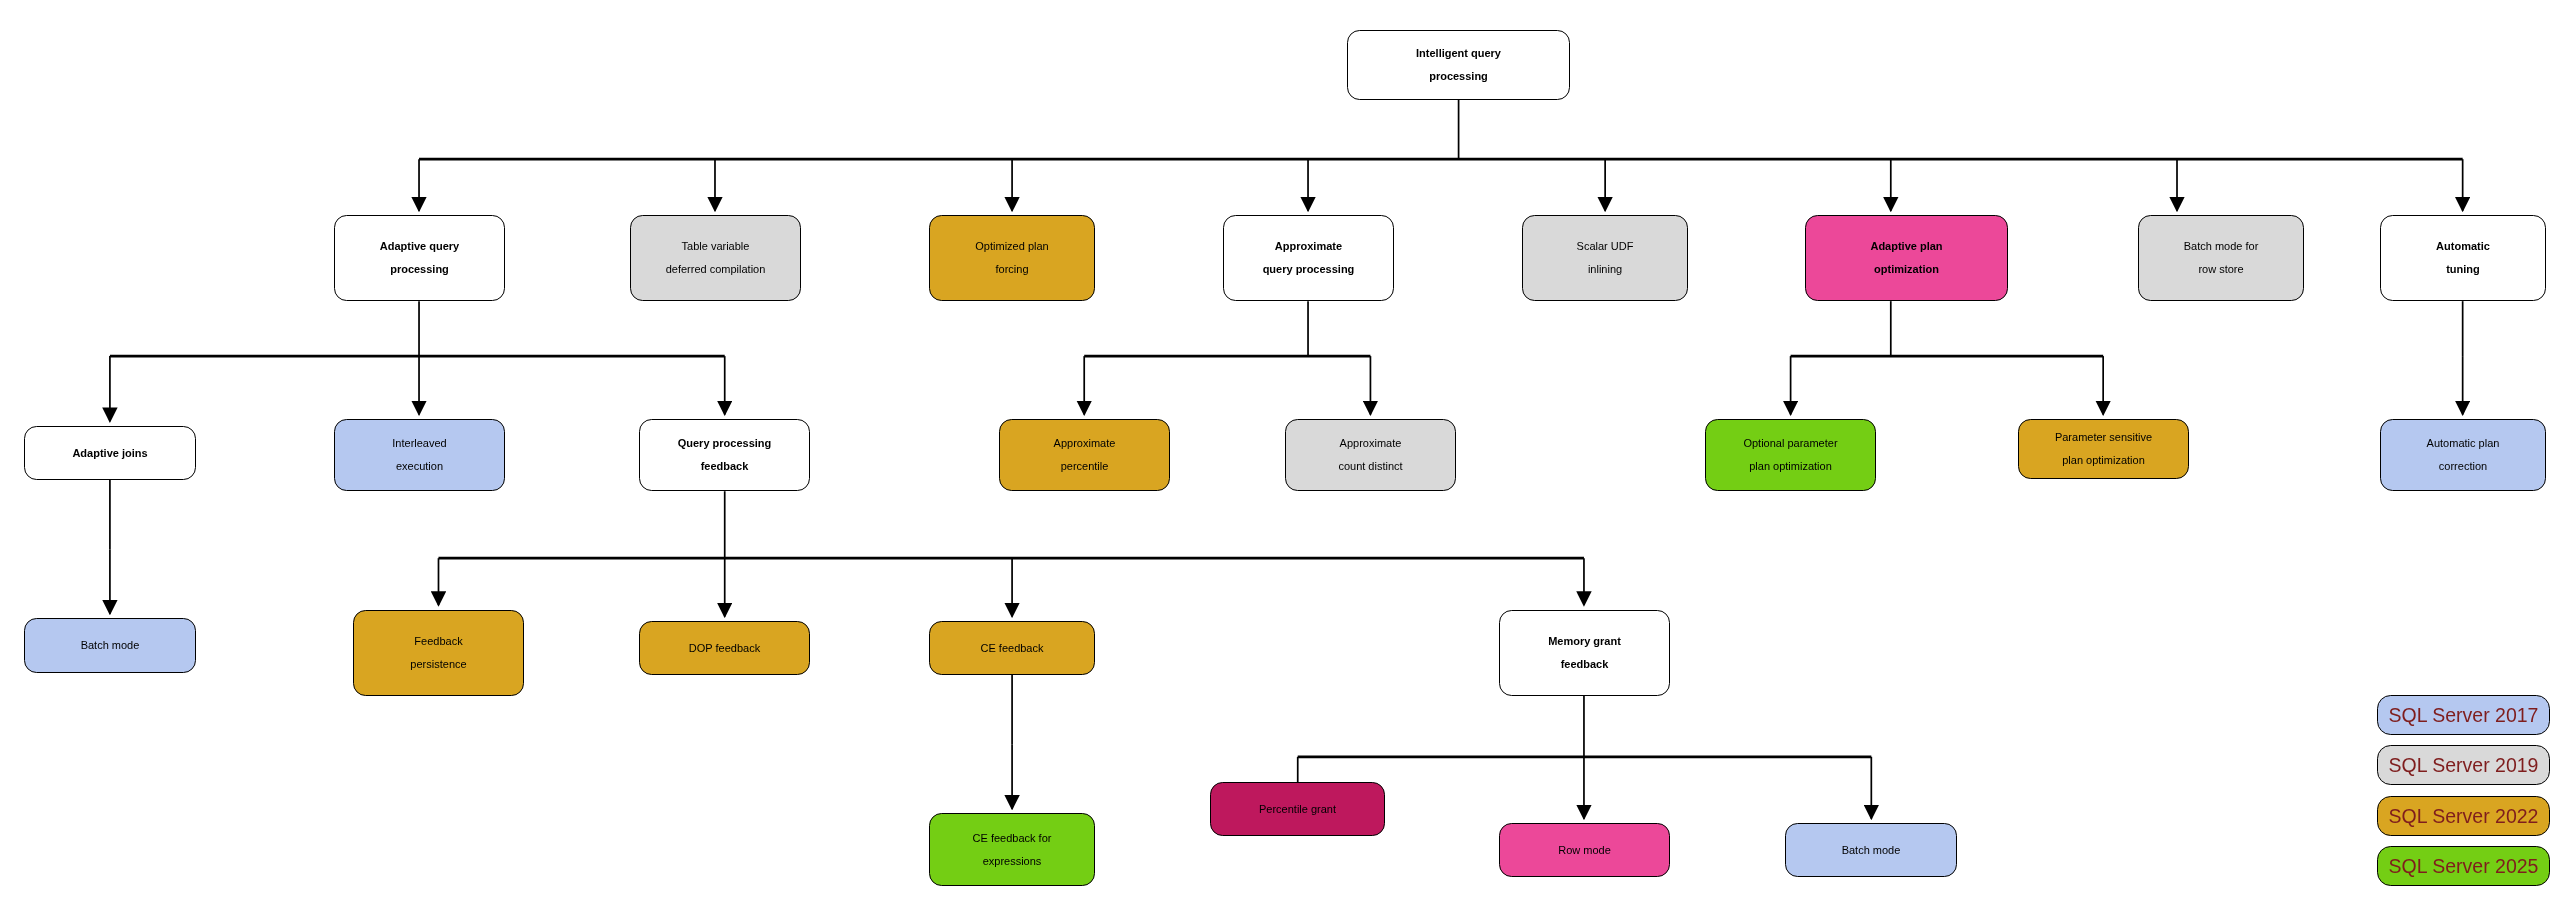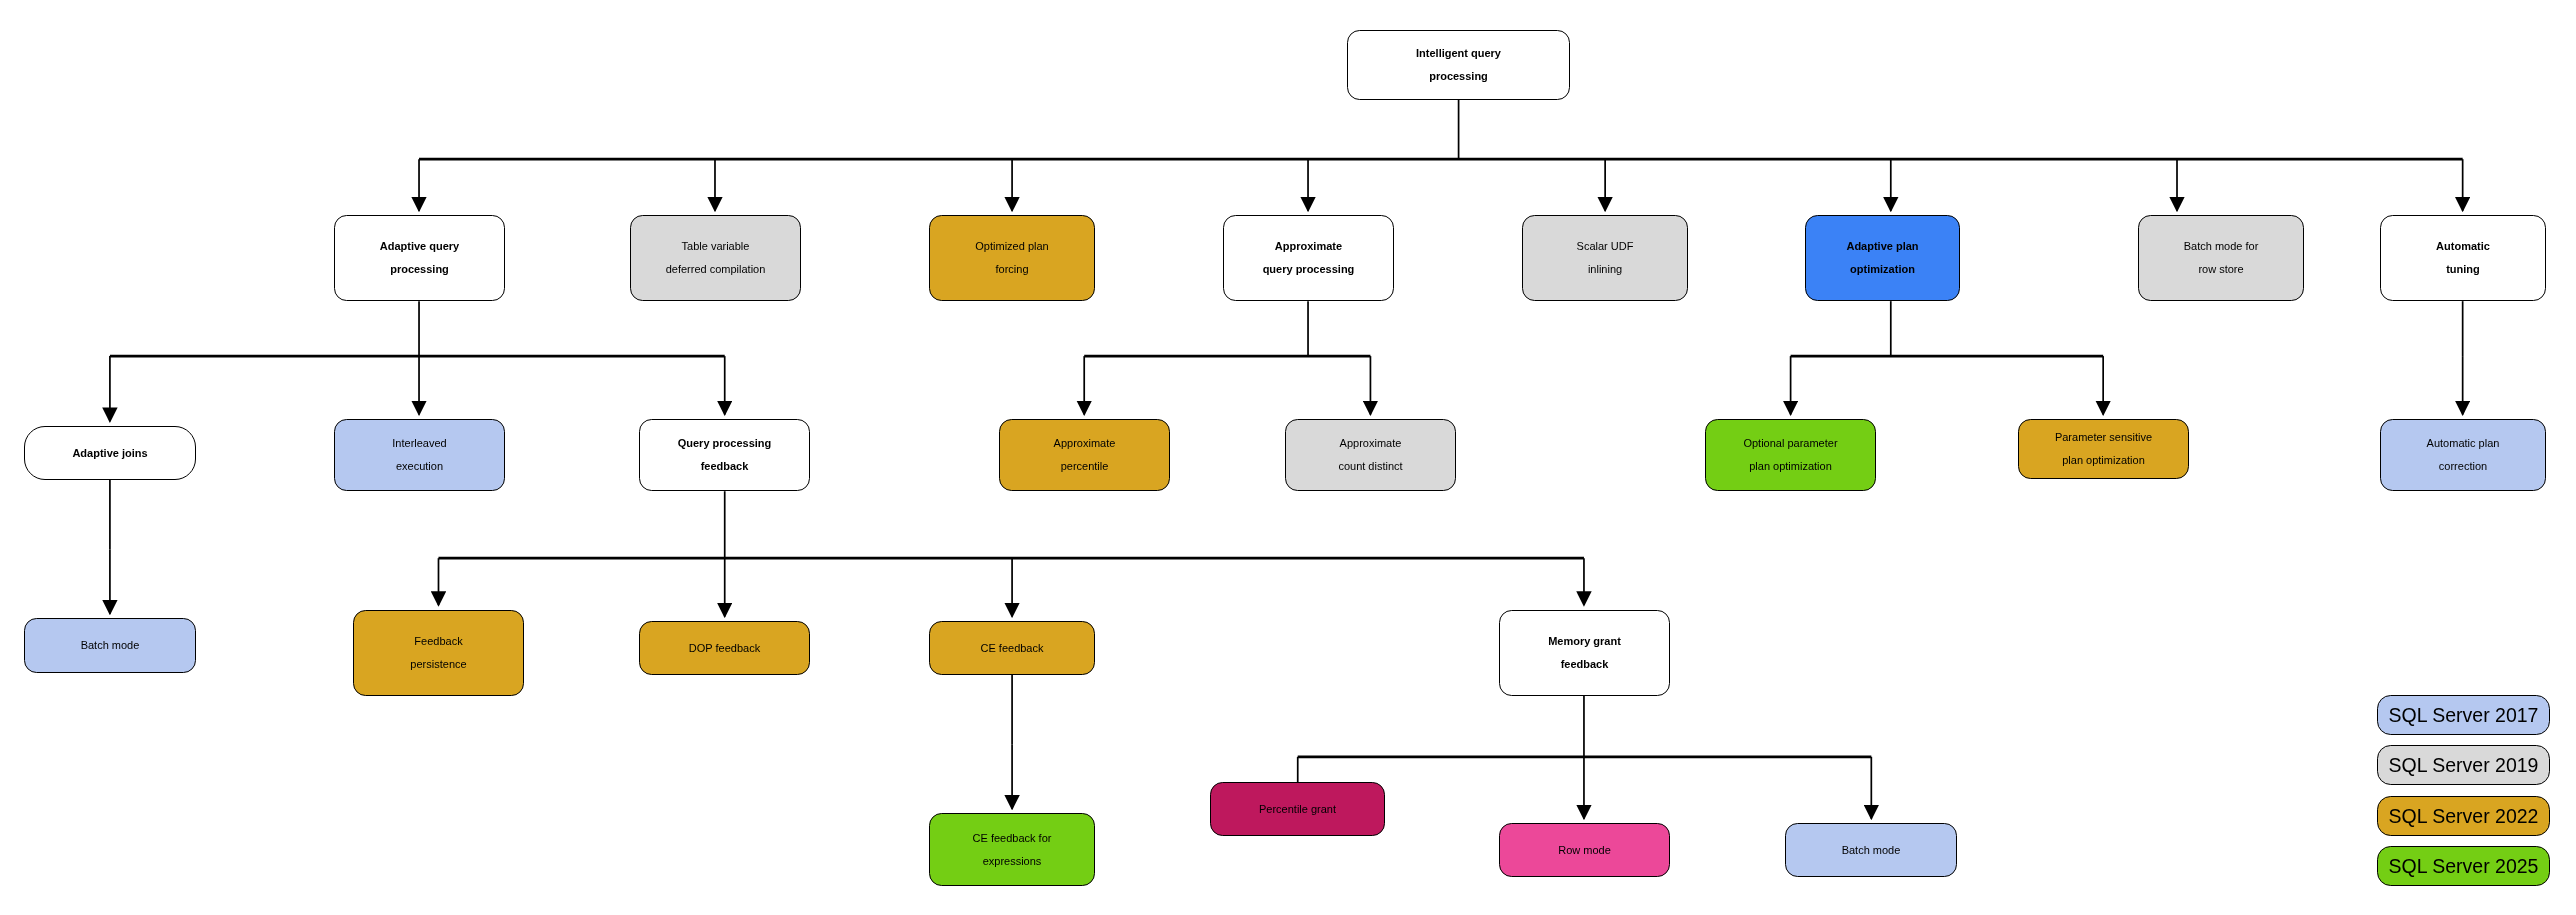--- a/index.html
+++ b/index.html
@@ -49,21 +49,21 @@
     left: 0;
     width: 173px;
     height: 40px;
     border: 1.7px solid #000000;
     border-radius: 13.7px;
     display: flex;
     align-items: center;
     justify-content: center;
     text-align: center;
     font-size: 19.5px;
-    color: #000000;
+    color: #7f1d1d;
   }
 </style>
 </head>
 <body>
 
 <div id="canvas">
   <svg id="edge-layer" viewBox="0 0 4500 1600" xmlns="http://www.w3.org/2000/svg">
     <defs>
       <marker id="arrow" viewBox="0 0 10 10" refX="9" refY="5" markerWidth="9" markerHeight="9" orient="auto">
         <path d="M 0 0 L 10 5 L 0 10 z" fill="#000000"></path>
@@ -119,27 +119,27 @@
       <div class="node bold" style="left: 334px; top: 215px; width: 171px; height: 86px; background: rgb(255, 255, 255);">Adaptive query
 processing</div>
       <div class="node" style="left: 630px; top: 215px; width: 171px; height: 86px; background: rgb(217, 217, 217);">Table variable
 deferred compilation</div>
       <div class="node" style="left: 929px; top: 215px; width: 166px; height: 86px; background: rgb(217, 165, 33);">Optimized plan
 forcing</div>
       <div class="node bold" style="left: 1223px; top: 215px; width: 171px; height: 86px; background: rgb(255, 255, 255);">Approximate
 query processing</div>
       <div class="node" style="left: 1522px; top: 215px; width: 166px; height: 86px; background: rgb(217, 217, 217);">Scalar UDF
 inlining</div>
-      <div class="node bold" style="left: 1805px; top: 215px; width: 155px; height: 86px; background: #3b82f6;">Adaptive plan
+      <div class="node bold" style="left: 1805px; top: 215px; width: 203px; height: 86px; background: #ec4899;">Adaptive plan
 optimization</div>
       <div class="node" style="left: 2094px; top: 215px; width: 166px; height: 86px; background: rgb(217, 217, 217); margin-left: 44px;">Batch mode for
 row store</div>
       <div class="node bold" style="left: 2380px; top: 215px; width: 166px; height: 86px; background: rgb(255, 255, 255);">Automatic
 tuning</div>
-      <div class="node bold" style="left: 24px; top: 426px; width: 172px; height: 54px; background: rgb(255, 255, 255); border-radius: 21px;">Adaptive joins</div>
+      <div class="node bold" style="left: 24px; top: 426px; width: 172px; height: 54px; background: rgb(255, 255, 255);">Adaptive joins</div>
       <div class="node" style="left: 334px; top: 419px; width: 171px; height: 72px; background: rgb(181, 200, 240);">Interleaved
 execution</div>
       <div class="node bold" style="left: 639px; top: 419px; width: 171px; height: 72px; background: rgb(255, 255, 255);">Query processing
 feedback</div>
       <div class="node" style="left: 999px; top: 419px; width: 171px; height: 72px; background: rgb(217, 165, 33);">Approximate
 percentile</div>
       <div class="node" style="left: 1285px; top: 419px; width: 171px; height: 72px; background: rgb(217, 217, 217);">Approximate
 count distinct</div>
       <div class="node" style="left: 1705px; top: 419px; width: 171px; height: 72px; background: rgb(116, 206, 20);">Optional parameter
 plan optimization</div>

